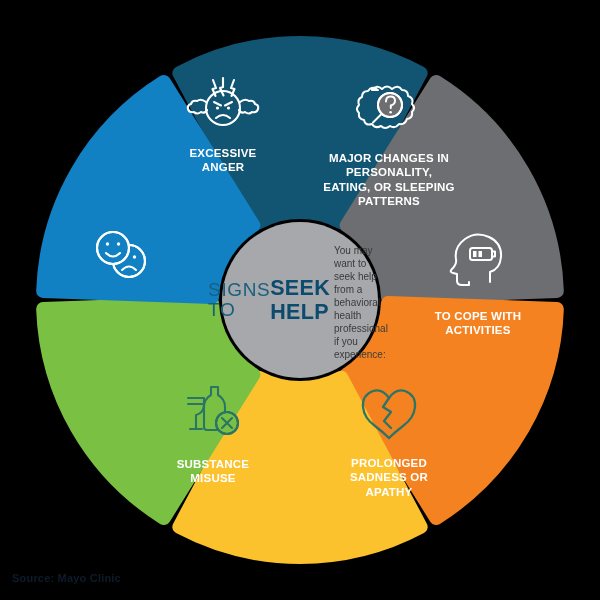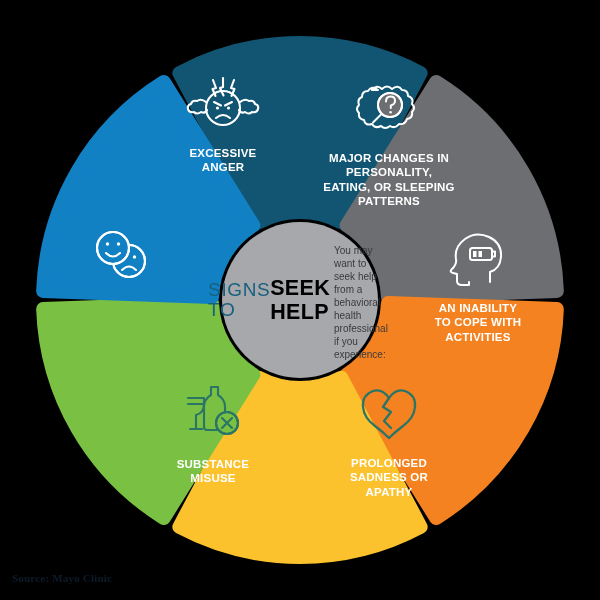--- a/index.html
+++ b/index.html
@@ -209,36 +209,35 @@
       <div>EXCESSIVE</div>
       <div>ANGER</div>
     </div>
   <div class="seg-label" id="label-1" style="left: 389px; top: 180px;">
       <div>MAJOR CHANGES IN</div>
       <div>PERSONALITY,</div>
       <div>EATING, OR SLEEPING</div>
       <div>PATTERNS</div>
     </div>
   <div class="seg-label narrow" id="label-2" style="left: 478px; top: 323px;">
-      <div>AN INABILITY</div>
       <div>TO COPE WITH</div>
       <div>ACTIVITIES</div>
     </div>
   <div class="seg-label" id="label-4" style="left: 213px; top: 471px;">
       <div>SUBSTANCE</div>
       <div>MISUSE</div>
     </div>
   <div class="seg-label narrow" id="label-3" style="left: 389px; top: 478px;">
       <div>PROLONGED</div>
       <div>SADNESS OR</div>
       <div>APATHY</div>
     </div>
   <div class="seg-label" id="label-5" style="left: 124px; top: 315px;">
     </div>
 
   <div id="center-hub" style="background: rgb(166, 168, 171);">
     <div id="hub-title-1" style="color: rgb(24, 96, 127);">SIGNS TO</div>
-    <div id="hub-title-2" style="color: #000000;">SEEK HELP</div>
+    <div id="hub-title-2" style="color: #0c4a6e;">SEEK HELP</div>
     <div id="hub-body" style="color: rgb(58, 58, 60);">You may want to seek help from a behavioral health professional if you experience:</div>
   </div>
 
-  <div id="source-credit" style="color: rgb(13, 27, 42); font-family: Liberation Serif, serif;">Source: Mayo Clinic</div>
+  <div id="source-credit" style="color: rgb(13, 27, 42);">Source: Mayo Clinic</div>
 </div>
 
 </body></html>

